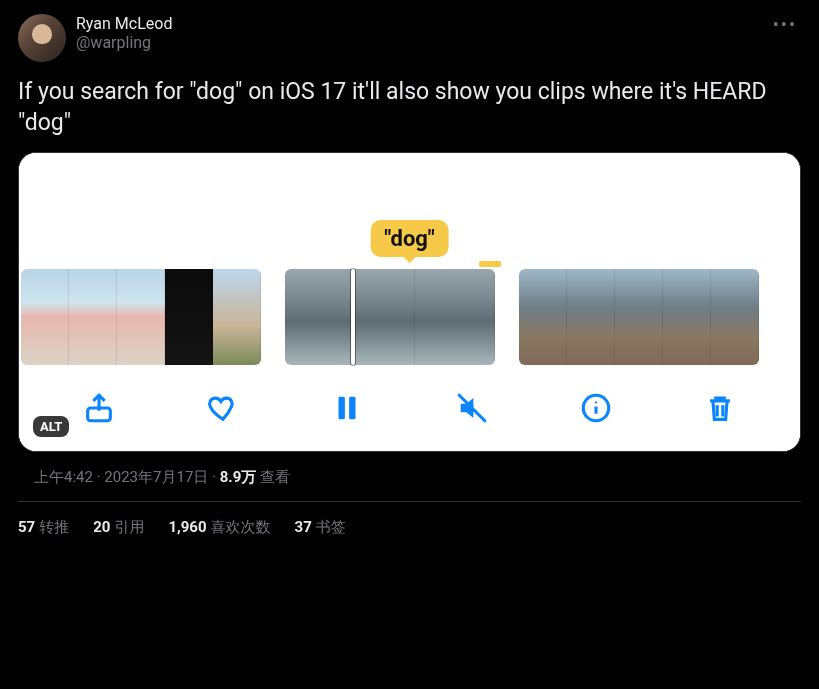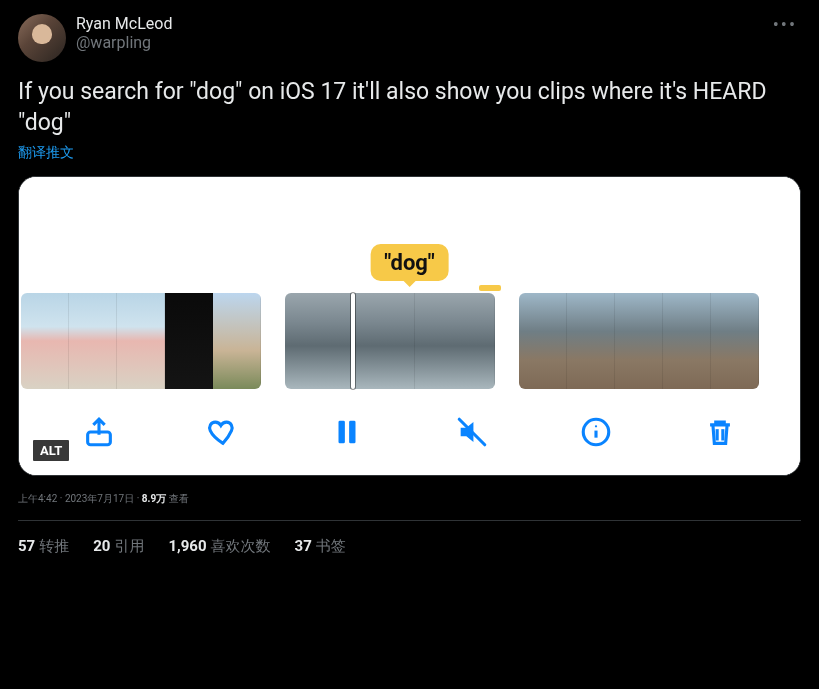--- a/index.html
+++ b/index.html
@@ -174,26 +174,27 @@
   .tb-pause svg rect { fill: #0a84ff; stroke:none; }
   .alt-badge {
     position: absolute;
     left: 14px;
     bottom: 14px;
     background: rgba(0,0,0,0.78);
     color: #fff;
     font-size: 13px;
     font-weight: 700;
     padding: 3px 7px;
-    border-radius: 1px;
+    border-radius: 8px;
   }
   .meta-row {
     margin-top: 16px;
     color: #71767b;
-    font-size: 10px;
+    font-size: 15px;
+    margin-left: 16px;
   }
   .meta-row .b { color: #e7e9ea; font-weight: 700; }
   .divider {
     height: 1px;
     background: #2f3336;
     margin-top: 14px;
   }
   .stats-row {
     display: flex;
     gap: 24px;
@@ -213,21 +214,20 @@
     <div class="avatar"></div>
     <div class="user-col">
       <div class="display-name">Ryan McLeod</div>
       <div class="handle">@warpling</div>
     </div>
     <div class="more">•••</div>
   </div>
 
   <div class="body-text">If you search for "dog" on iOS 17 it'll also show you clips where it's HEARD "dog"</div>
 
-  <div class="translate">翻译推文</div>
 
   <div class="media-card">
     <div class="media-top">
       <div class="dog-chip">"dog"</div>
     </div>
 
     <div class="playhead"></div>
     <div class="yellow-bar"></div>
 
     <div class="thumb-row">

